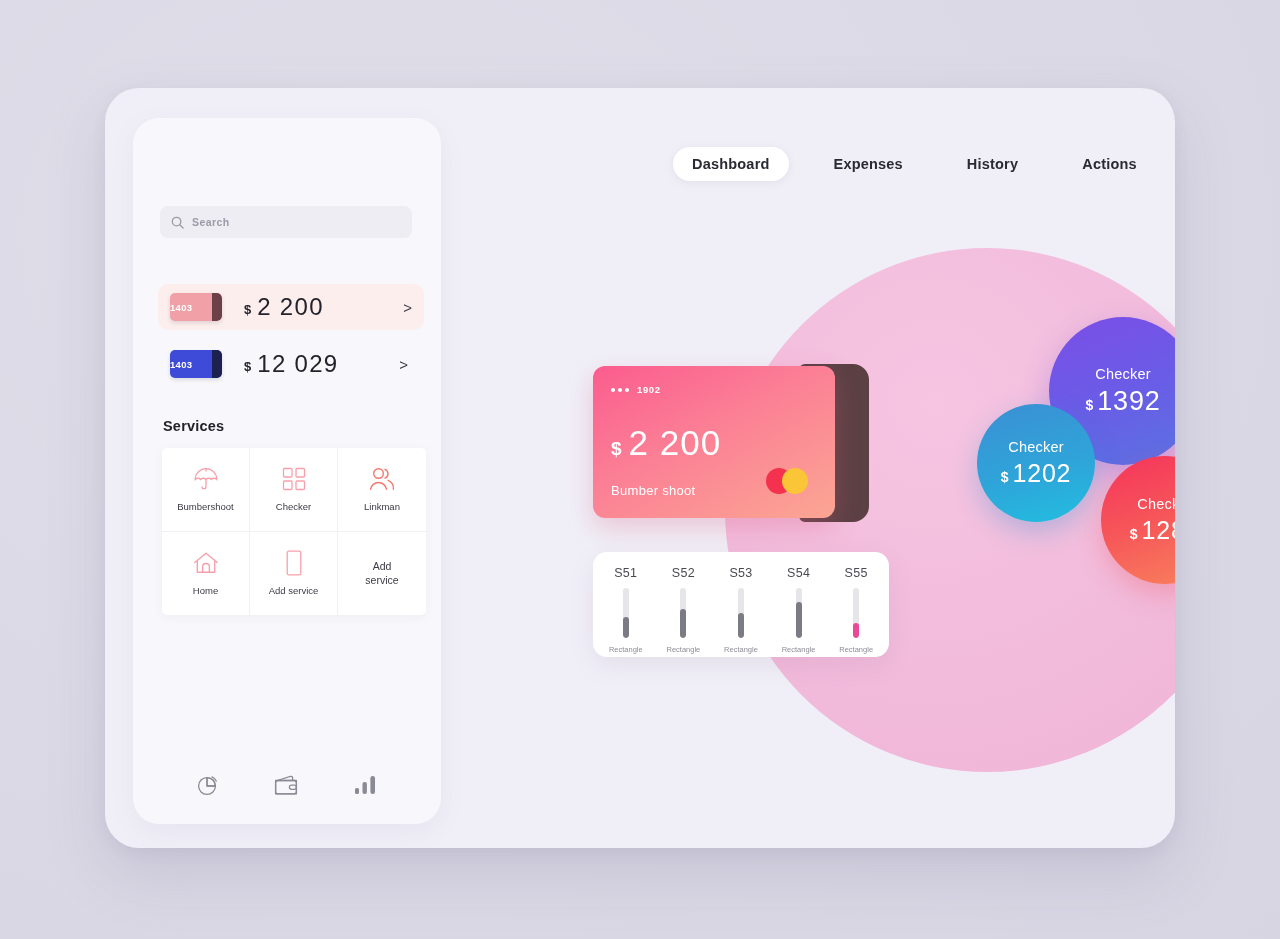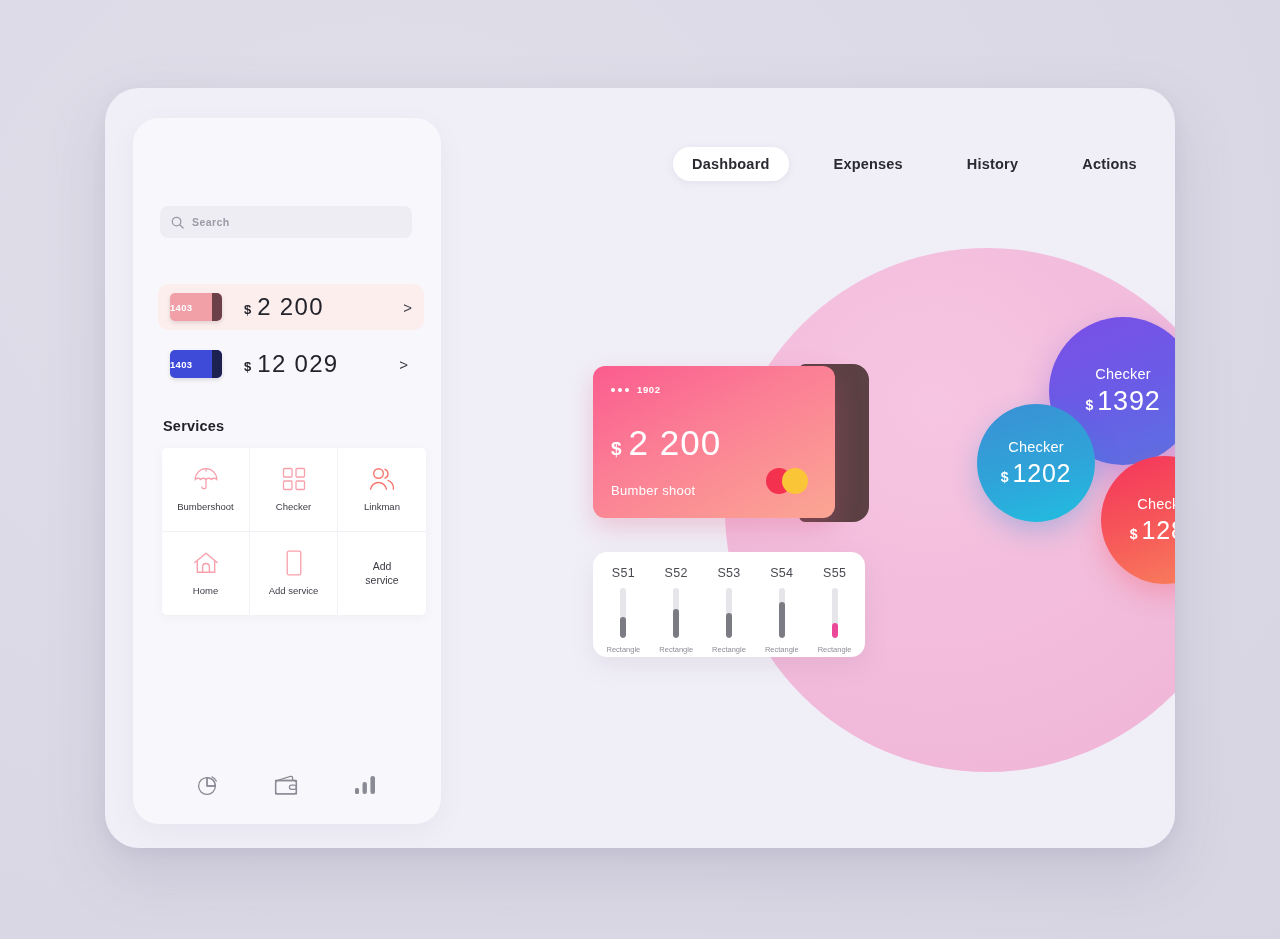--- a/index.html
+++ b/index.html
@@ -195,21 +195,21 @@
     font-size: 13px; color: #fff; letter-spacing: .3px;
   }
   .mc { position: absolute; right: 24px; bottom: 24px; width: 45px; height: 26px; }
   .mc .c1, .mc .c2 { position: absolute; top: 0; width: 26px; height: 26px; border-radius: 50%; }
   .mc .c1 { left: 0; background: #f4314f; }
   .mc .c2 { left: 16px; background: #fbc538; }
 
   
   .slider-panel {
     position: absolute; left: 152px; top: 464px;
-    width: 272px; height: 105px;
+    width: 296px; height: 105px;
     background: #fff; border-radius: 14px;
     box-shadow: 0 8px 24px rgba(140,110,150,0.12);
     display: flex; justify-content: space-around; align-items: flex-start;
     padding: 14px 4px 0;
   }
   .slider-col { display: flex; flex-direction: column; align-items: center; width: 45px; }
   .slider-top { font-size: 12.5px; color: #4a4a52; letter-spacing: .3px; }
   .slider-track {
     position: relative; width: 6px; height: 50px; margin: 8px 0 7px;
     background: #e6e5ea; border-radius: 3px; overflow: hidden;

